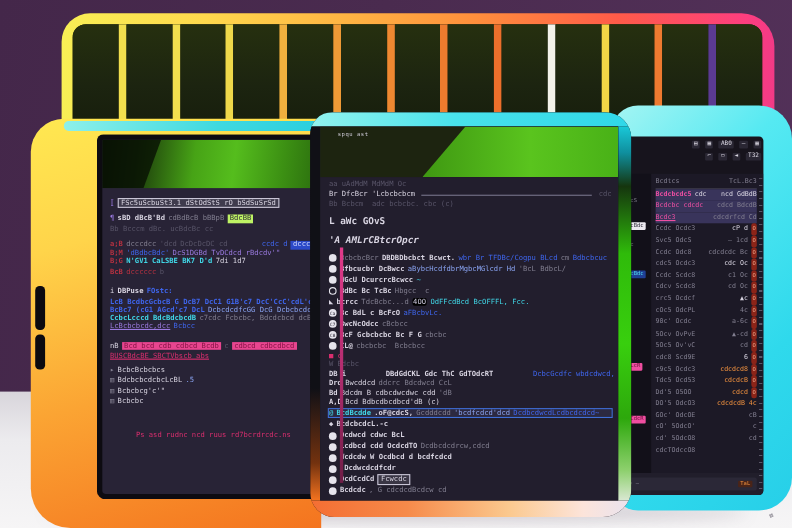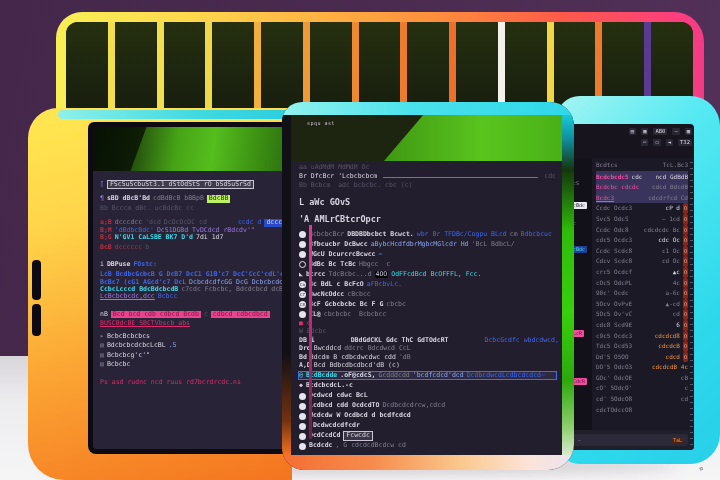--- a/index.html
+++ b/index.html
@@ -160,21 +160,21 @@
           <div class="line" style="margin-top: 3px;"><span class="sg c-b b">LcB BcdbcGcbcB G DcB7 DcC1 G1B'c7 DcC'CcC'cdL'cBc7</span></div>
           <div class="line"><span class="sg c-b b">BcBc7 (cG1 AGcd'c7 DcL</span><span class="sg c-bl">DcbcdcdfcGG DcG Dcbcbcdc..</span></div>
           <div class="line"><span class="sg c-c b">CcbcLcccd BdcBdcbcdB</span><span class="sg c-g">c7cdc Fcbcbc, Bdcdcbcd dcBcL</span></div>
           <div class="line"><span class="sg c-pu u">LcBcbcbcdc,dcc</span><span class="sg c-b">Bcbcc</span></div>
           <div class="line" style="margin-top: 10px;"><span class="sg c-w">nB</span><span class="sg c-w fill-p">Bcd bcd cdb cdbcd Bcdb</span><span class="sg c-g2">c</span><span class="sg c-w fill-p">cdbcd cdbcdbcd</span></div>
           <div class="line" style="margin-top: 2px;"><span class="sg c-m u">BUSCBdcBE SBCTVbscb abs</span></div>
           <div class="line" style="margin-top: 5px;"><span class="sg c-g">▸</span><span class="sg c-w">BcbcBcbcbcs</span></div>
           <div class="line" style="margin-top: 2px;"><span class="sg c-g">▥</span><span class="sg c-w">BdcbcbcdcbcLcBL</span><span class="sg c-bl">.5</span></div>
           <div class="line" style="margin-top: 2px;"><span class="sg c-g">▥</span><span class="sg c-w">Bcbcbcg'c'"</span></div>
           <div class="line" style="margin-top: 2px;"><span class="sg c-g">▥</span><span class="sg c-w">Bcbcbc</span></div>
-          <div class="line" style="margin-top: 11px;"><span class="sg c-m">Ps asd rudnc ncd ruus rd7bcrdrcdc.ns</span></div>
+          <div class="line" style="margin-top: 24px; justify-content: center;"><span class="sg c-m">Ps asd rudnc ncd ruus rd7bcrdrcdc.ns</span></div>
         </div>
     </div>
   </div>
 
   <div class="tr">
     <div class="tr-frame"></div>
     <div class="tr-screen">
       <div class="tr-toolbar">
         <div class="tr-glyphrow">
             <span class="tr-glyph">▤</span>
@@ -246,21 +246,21 @@
         <div class="tc-header">
           <div class="tc-header-green"></div>
           <div class="tc-header-tag">spqu ast</div>
         </div>
         <div class="tc-vline"></div>
         <div class="tc-code">
             <div class="line"><span class="sg c-g2">aa uAdMdM MdMdM Oc</span></div>
             <div class="line" style="margin-top: 2px;"><span class="sg c-w">Br DfcBcr 'Lcbcbcbcm</span><span class="hr-line"></span><span class="sg c-g2">cdc</span></div>
             <div class="line" style="margin-top: 1px;"><span class="sg c-g2">Bb Bcbcm  adc bcbcbc. cbc (c)</span></div>
             <div class="line lg" style="margin-top: 8px;"><span class="sg c-w b">L aWc GOvS</span></div>
-            <div class="line lg" style="margin-top: 6px;"><span class="sg c-w b">'A AMLrCBtcrOpcr</span></div>
+            <div class="line lg" style="margin-top: 6px; font-style: italic;"><span class="sg c-w b">'A AMLrCBtcrOpcr</span></div>
             <div class="line row" style="margin-top: 4px;"><span class="ic"></span><span class="sg c-g">BcbcbcBcr</span><span class="sg c-w b">DBDBDbcbct Bcwct.</span><span class="sg c-b">wbr Br TFDBc/Cogpu BLcd</span><span class="sg c-g">cm</span><span class="sg c-b">Bdbcbcuc</span></div>
             <div class="line row"><span class="ic"></span><span class="sg c-w b">Bfbcucbr DcBwcc</span><span class="sg c-bl">aBybcHcdfdbrMgbcMGlcdr Hd</span><span class="sg c-g">'BcL BdbcL/</span></div>
             <div class="line row"><span class="ic"></span><span class="sg c-w b">WGcU DcurcrcBcwcc</span><span class="sg c-c">~</span></div>
             <div class="line row"><span class="ic ic-ring"></span><span class="sg c-w b">BdBc Bc TcBc</span><span class="sg c-g">Hbgcc  c</span></div>
             <div class="line row"><span class="sg c-w">◣</span><span class="sg c-w b">bcrcc</span><span class="sg c-g">TdcBcbc...d</span><span class="sg c-w fill-d">4OO</span><span class="sg c-c">OdFFcdBcd BcOFFFL, Fcc.</span></div>
             <div class="line row"><span class="ic">Ca</span><span class="sg c-w b">Bc BdL c BcFcO</span><span class="sg c-b">aFBcbvLc.</span></div>
             <div class="line row"><span class="ic">C7</span><span class="sg c-w b">BwcNcOdcc</span><span class="sg c-g">cBcbcc</span></div>
             <div class="line row"><span class="ic">C8</span><span class="sg c-w b">BcF Gcbcbcbc Bc F G</span><span class="sg c-g">cbcbc</span></div>
             <div class="line row"><span class="ic"></span><span class="sg c-w b">CL@</span><span class="sg c-g">cbcbcbc  Bcbcbcc</span></div>
             <div class="line" style="margin-top: 1px;"><span class="sg c-m">■ c</span></div>

